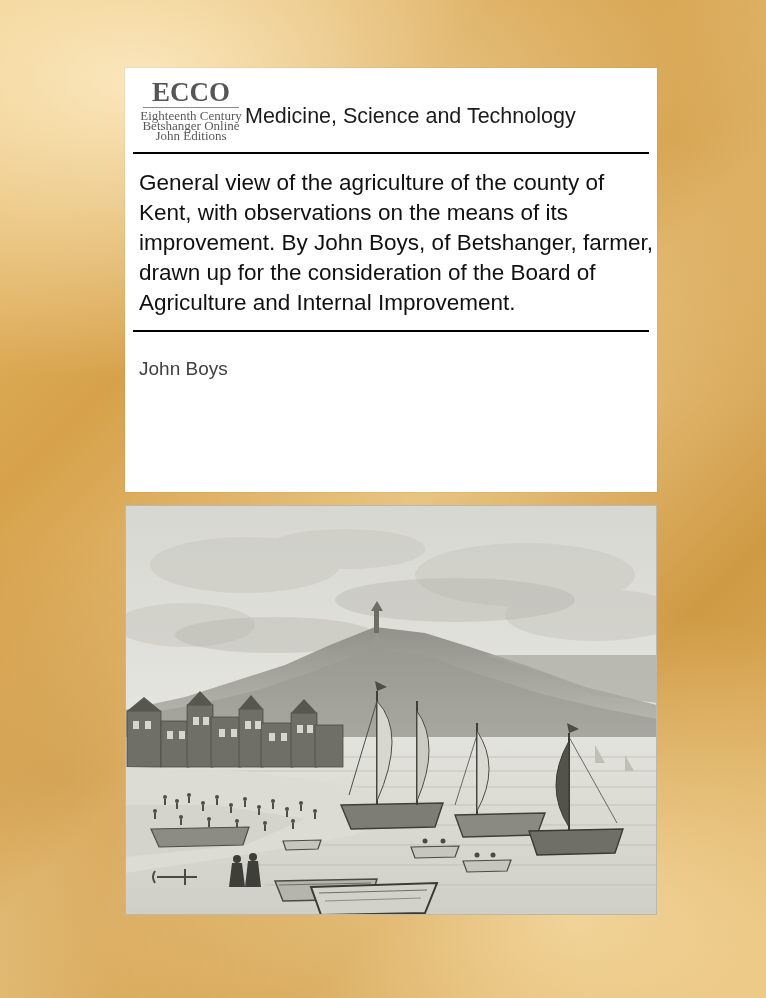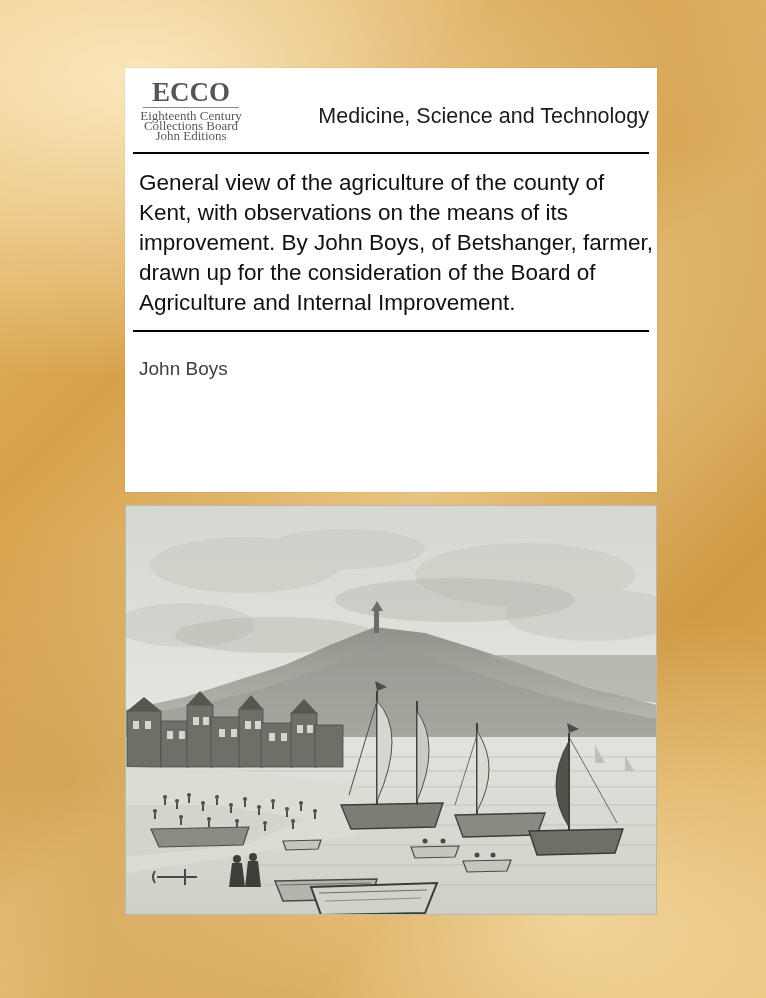--- a/index.html
+++ b/index.html
@@ -63,21 +63,21 @@
     line-height: 10px;
     color: #5a5a5a;
   }
   .ecco-title {
     position: absolute;
     left: 120px;
     right: 8px;
     top: 36px;
     font-size: 21.5px;
     color: #1b1b1b;
-    text-align: right;
+    text-align: left;
     font-family: "Liberation Sans", sans-serif;
   }
   .divider {
     height: 2px;
     background: #000;
     margin: 0 8px;
   }
   .main-title {
     padding: 14px 2px 12px 14px;
     font-size: 22.5px;
@@ -107,21 +107,21 @@
 <div class="page">
 
   <div class="cover">
 
     <div class="ecco-head">
 
       <div class="ecco-logo">
         <div class="big">ECCO</div>
         <div class="ecco-rule"></div>
         <div class="small">Eighteenth Century</div>
-        <div class="small">Collections Board</div>
+        <div class="small">Betshanger Online</div>
         <div class="small">John Editions</div>
       </div>
 
       <div class="ecco-title">Medicine, Science and Technology</div>
     </div>
 
     <div class="divider"></div>
 
     <div class="main-title">General view of the agriculture of the county of Kent, with observations on the means of its improvement. By John Boys, of Betshanger, farmer, drawn up for the consideration of the Board of Agriculture and Internal Improvement.</div>
 

